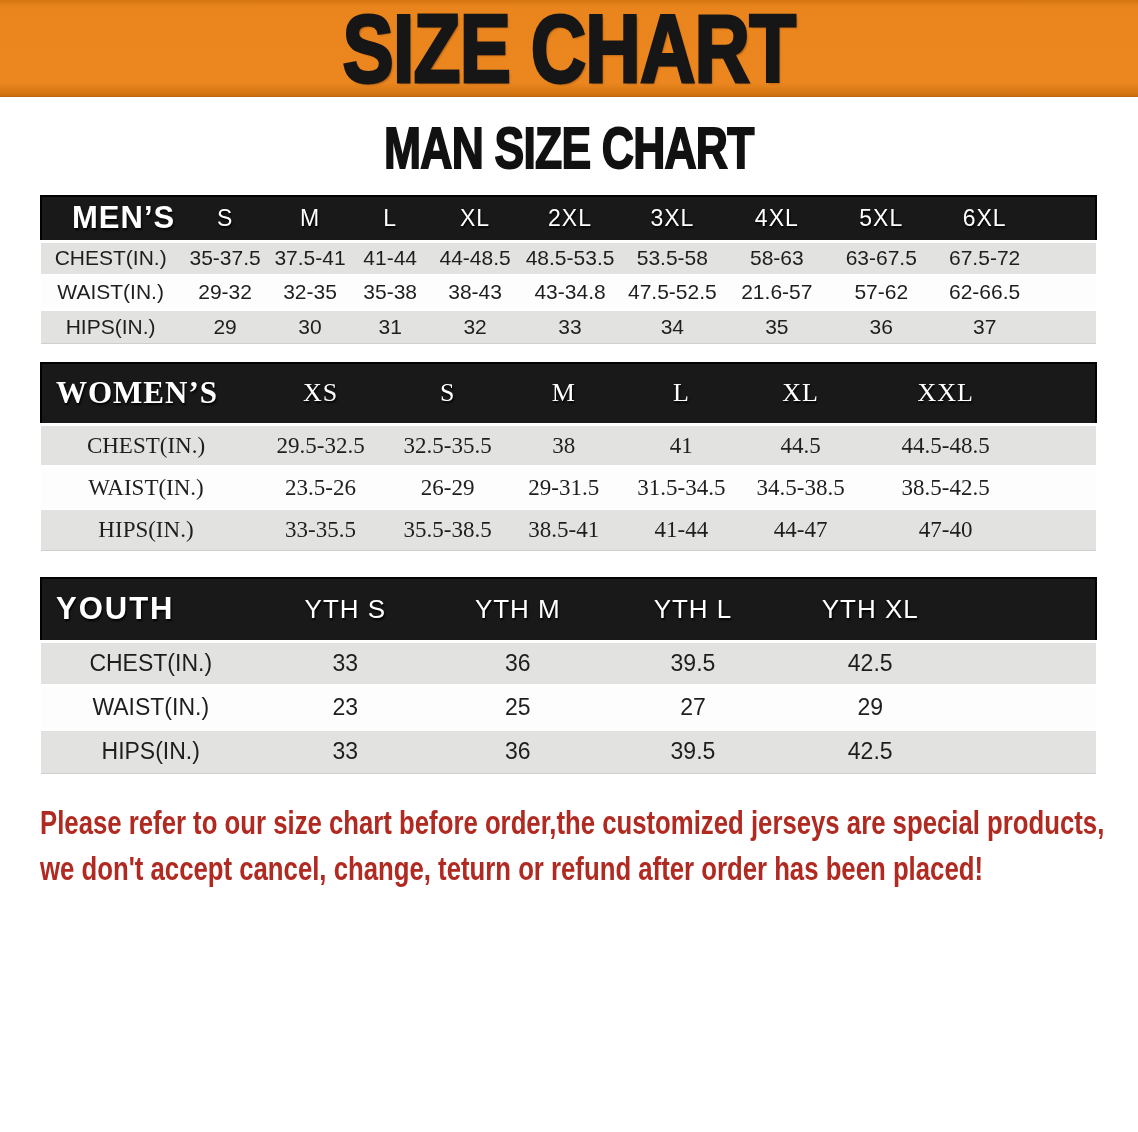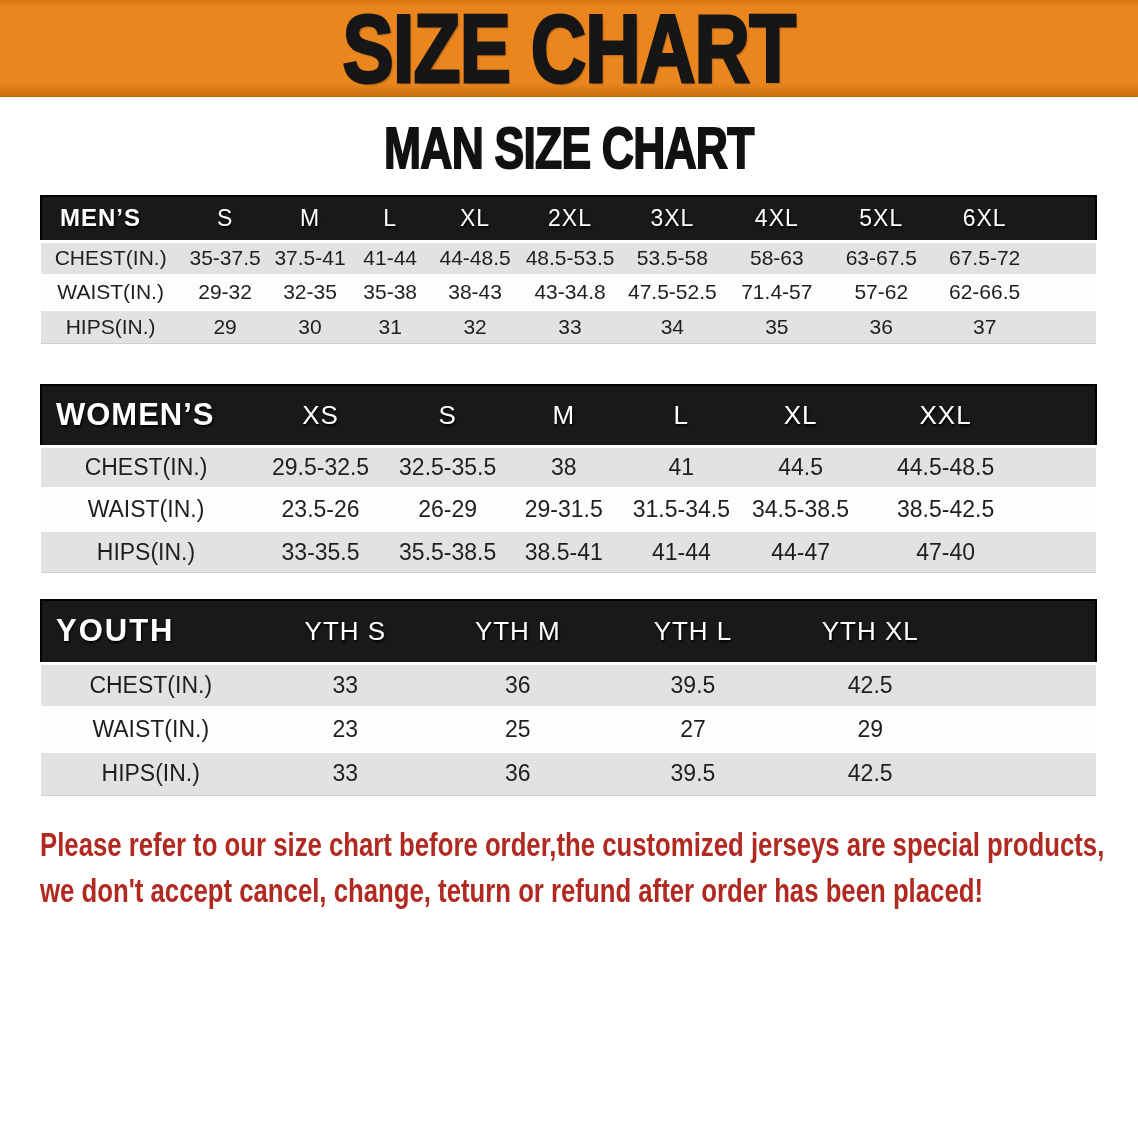--- a/index.html
+++ b/index.html
@@ -52,21 +52,21 @@
   .title-youth { margin-top: 54px; }
 
   
   table.size-table {
     width: 1057px;
     margin-left: 40px;
     border-collapse: collapse;
     table-layout: fixed;
   }
   .tbl-men   { margin-top: 24px; }
-  .tbl-women { margin-top: 40px; }
+  .tbl-women { margin-top: 18px; font-family: Liberation Serif, serif; }
   .tbl-youth { margin-top: 26px; }
 
   thead th {
     background: #191919;
     color: #ffffff;
     font-weight: 400;
     text-align: center;
     border-top: 2px solid #020202;
     border-bottom: 3px solid #ffffff;
     text-shadow: 1px 2px 2px rgba(0,0,0,0.9);
@@ -83,21 +83,21 @@
     text-align: center;
     color: #1e1e1e;
     border-top: 3px solid #ffffff;
     overflow: hidden; white-space: nowrap;
   }
   tbody tr:nth-child(odd)  td { background: #e2e2e0; border-bottom: 1px solid #cfcfcd; }
   tbody tr:nth-child(even) td { background: #fdfdfd; }
 
   
   .tbl-men thead th { height: 45px; font-size: 23px; letter-spacing: 1px; }
-  .tbl-men thead th.tbl-label { font-size: 24px; padding-left: 18px; letter-spacing: 1px; margin-top: 12px; }
+  .tbl-men thead th.tbl-label { font-size: 31px; padding-left: 30px; letter-spacing: 1px; margin-top: 12px; }
   .tbl-men tbody td { height: 34px; font-size: 21px; }
 
   
   .tbl-women thead th { height: 62px; font-size: 26px; letter-spacing: 1px; }
   .tbl-women thead th.tbl-label { font-size: 31px; padding-left: 14px; letter-spacing: 1px; }
   .tbl-women tbody td { height: 42px; font-size: 23px; }
 
   
   .tbl-youth thead th { height: 63px; font-size: 26px; letter-spacing: 1px; }
   .tbl-youth thead th.tbl-label { font-size: 31px; padding-left: 14px; letter-spacing: 2px; }
@@ -175,21 +175,21 @@
           <td></td>
         </tr>
         <tr>
           <td>WAIST(IN.)</td>
           <td>29-32</td>
           <td>32-35</td>
           <td>35-38</td>
           <td>38-43</td>
           <td>43-34.8</td>
           <td>47.5-52.5</td>
-          <td>71.4-57</td>
+          <td>21.6-57</td>
           <td>57-62</td>
           <td>62-66.5</td>
           <td></td>
         </tr>
         <tr>
           <td>HIPS(IN.)</td>
           <td>29</td>
           <td>30</td>
           <td>31</td>
           <td>32</td>

